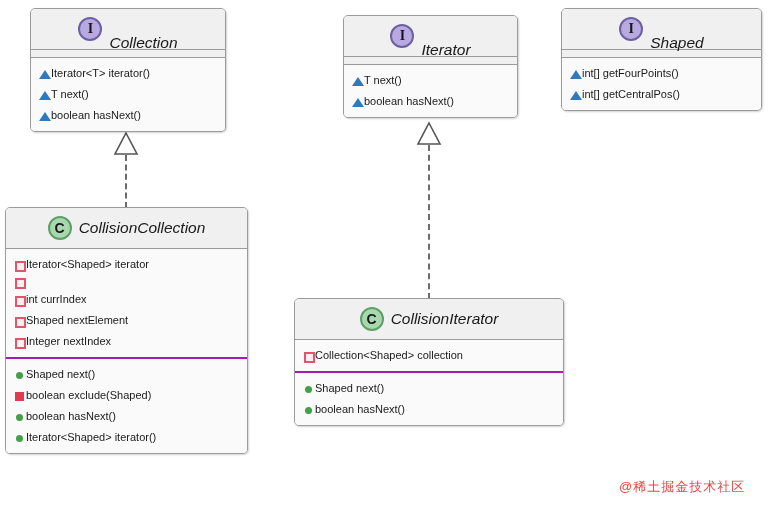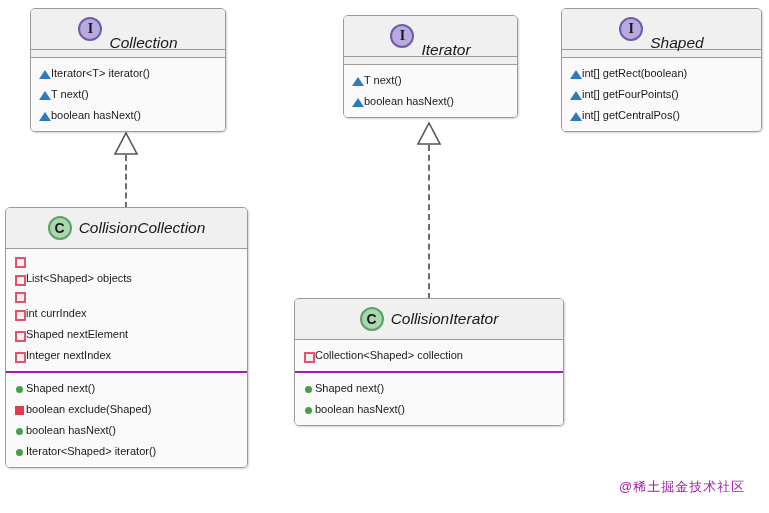--- a/index.html
+++ b/index.html
@@ -143,21 +143,21 @@
   .conn-line {
     position: absolute;
     width: 0;
     border-left: 2px dashed #6b6b6b;
   }
 
   
   .watermark {
     position: absolute;
     font-size: 13px;
-    color: #a21caf;
+    color: #ef4444;
     white-space: nowrap;
     letter-spacing: 1px;
   }
 </style>
 </head>
 <body>
 
 <div id="canvas">
 
   <div class="conn">
@@ -216,45 +216,38 @@
 
   <div class="uml-box" style="left:561px; top:8px; width:201px;">
     <div class="uml-header">
       <span class="badge interface">I</span>
       <span class="uml-title italic">Shaped</span>
     </div>
     <div class="uml-spacer"></div>
     <div class="uml-section">
       <div class="uml-row">
         <span class="marker triangle-blue"></span>
-        <span>int[] getRect(boolean)</span>
-      </div>
-      <div class="uml-row">
-        <span class="marker triangle-blue"></span>
         <span>int[] getFourPoints()</span>
       </div>
       <div class="uml-row">
         <span class="marker triangle-blue"></span>
         <span>int[] getCentralPos()</span>
       </div>
     </div>
   </div>
 
   <div class="uml-box" style="left:5px; top:207px; width:243px;">
     <div class="uml-header">
       <span class="badge cls">C</span>
       <span class="uml-title">CollisionCollection</span>
     </div>
     <div class="uml-section">
       <div class="uml-row">
         <span class="marker square-hollow-red"></span>
-      </div>
-      <div class="uml-row">
-        <span class="marker square-hollow-red"></span>
-        <span>List&lt;Shaped&gt; objects</span>
+        <span>Iterator&lt;Shaped&gt; iterator</span>
       </div>
       <div class="uml-row">
         <span class="marker square-hollow-red"></span>
       </div>
       <div class="uml-row">
         <span class="marker square-hollow-red"></span>
         <span>int currIndex</span>
       </div>
       <div class="uml-row">
         <span class="marker square-hollow-red"></span>

